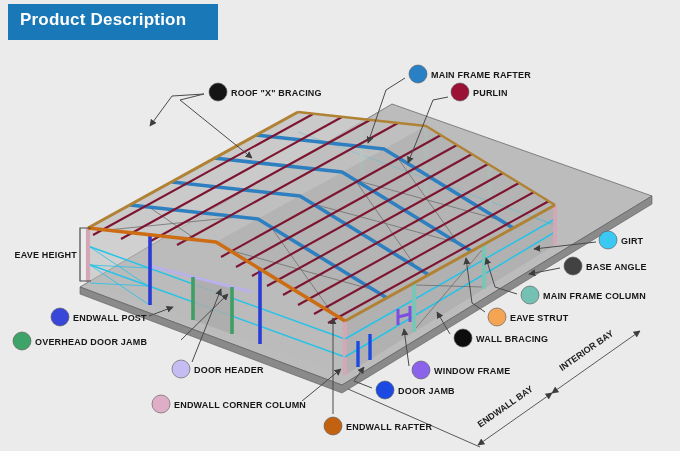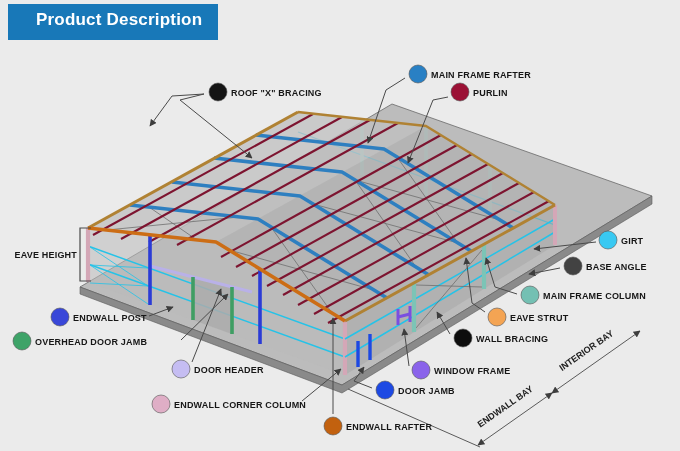--- a/index.html
+++ b/index.html
@@ -1,19 +1,19 @@
 <!DOCTYPE html>
 <html><head>
 <meta charset="utf-8">
 <style>
   html,body{margin:0;padding:0;}
   .stage{position:relative;width:680px;height:451px;background:#ebebeb;overflow:hidden;
          font-family:"Liberation Sans",sans-serif;}
   .banner{position:absolute;left:8px;top:4px;width:210px;height:36px;background:#1878b8;
-          color:#fff;font-weight:bold;font-size:17px;line-height:32px;padding-left:28px;
+          color:#fff;font-weight:bold;font-size:17px;line-height:32px;padding-left:12px;
           box-sizing:border-box;letter-spacing:.2px;}
   svg{position:absolute;left:0;top:0;}
   text.lbl{font-family:"Liberation Sans",sans-serif;font-size:9px;font-weight:bold;fill:#161616;letter-spacing:.2px;}
   text.bay{font-family:"Liberation Sans",sans-serif;font-size:9px;font-weight:bold;fill:#222;}
   .ptr{fill:none;stroke:#4a4a4a;stroke-width:1;}
   .dim{fill:none;stroke:#5a5a5a;stroke-width:1;}
   .thin{stroke:#6e6e6e;stroke-width:.8;fill:none;}
   circle.dot{stroke:#55555599;stroke-width:1;}
 </style>
 </head>

